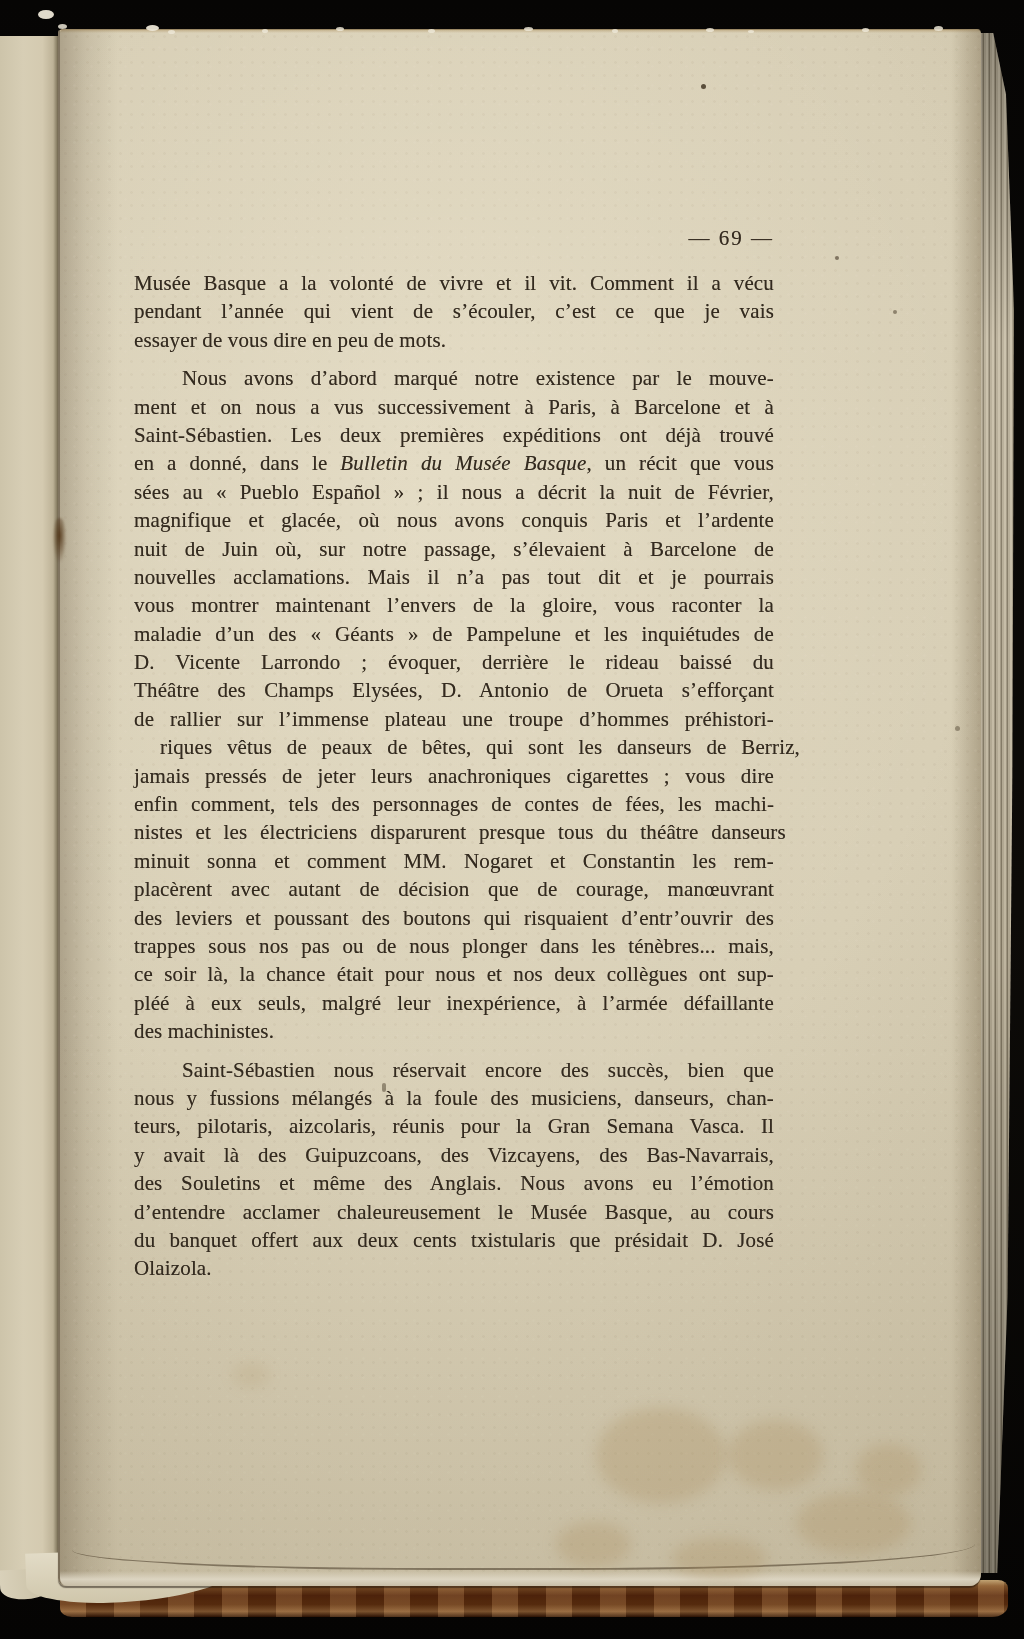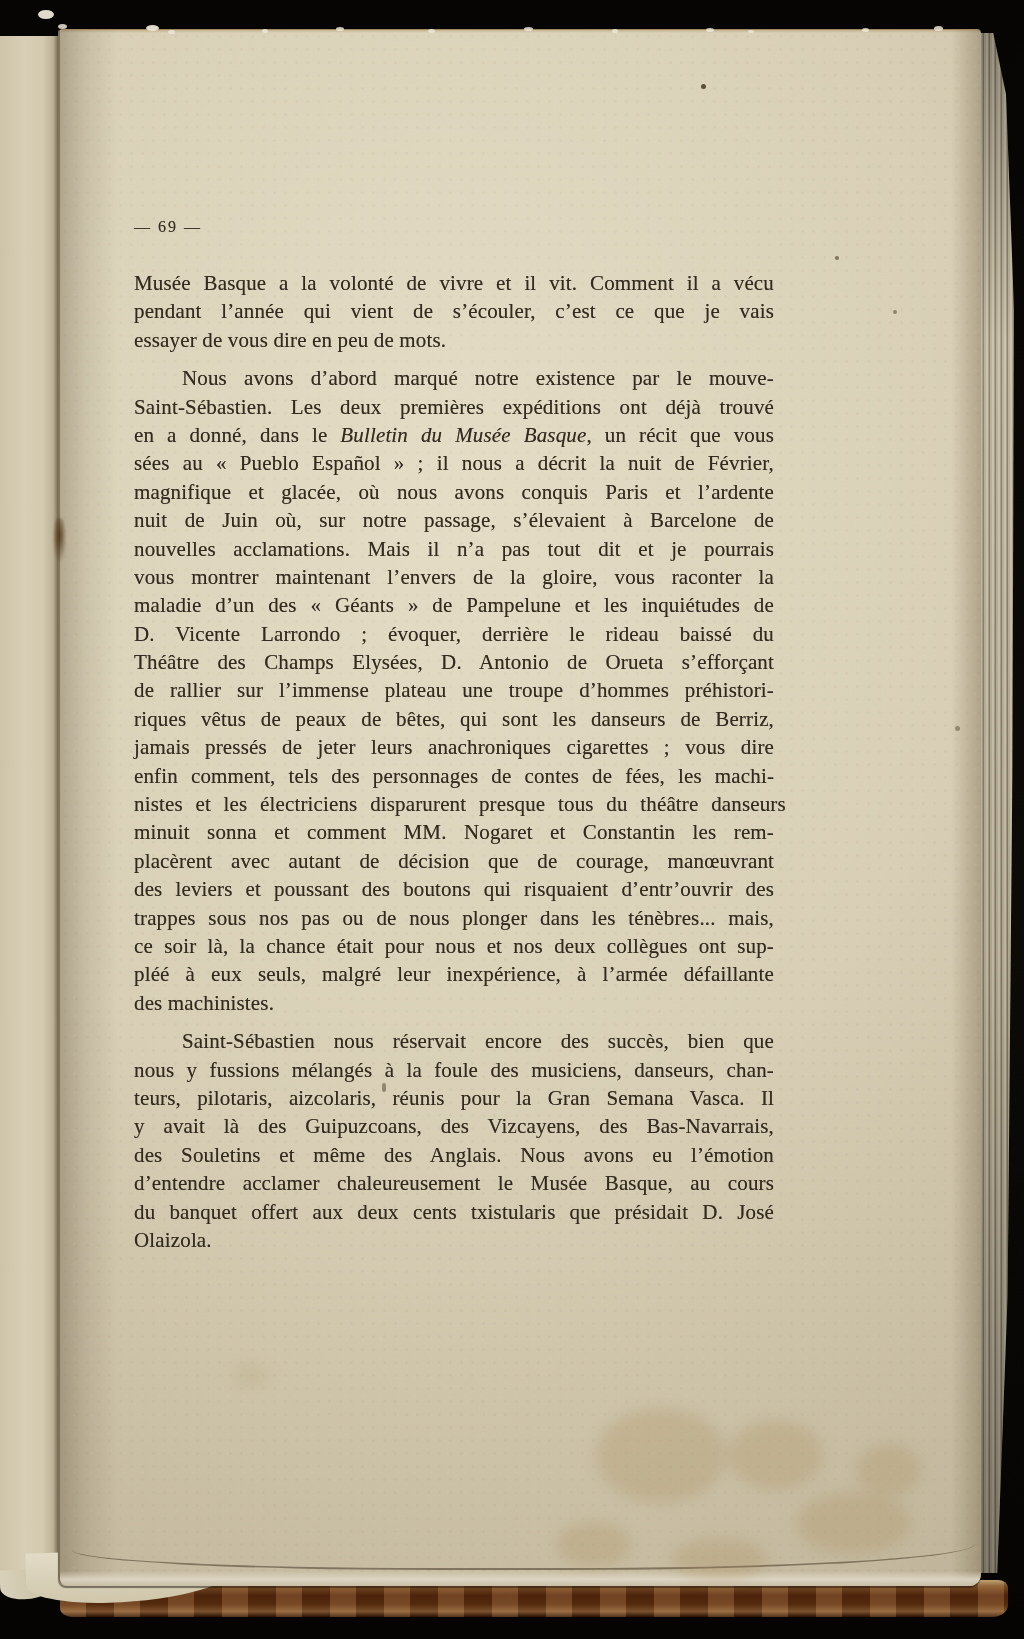--- a/index.html
+++ b/index.html
@@ -156,24 +156,24 @@
   .fb8  { left: 524px; top: 27px; width: 9px;  height: 4px; }
   .fb9  { left: 612px; top: 29px; width: 6px;  height: 4px; }
   .fb10 { left: 706px; top: 28px; width: 8px;  height: 4px; }
   .fb11 { left: 748px; top: 30px; width: 6px;  height: 3px; }
   .fb12 { left: 862px; top: 28px; width: 7px;  height: 4px; }
   .fb13 { left: 934px; top: 26px; width: 9px;  height: 5px; }
 
   
   .page-number {
     position: absolute;
-    left: 74px; top: 183px;
+    left: 74px; top: 194px;
     width: 640px;
-    text-align: left;
-    font-size: 16px;
+    text-align: right;
+    font-size: 21px;
     line-height: 28px;
     letter-spacing: 2px;
     color: #352b20;
     text-shadow: 0 0 0.6px rgba(53,43,32,0.55);
   }
   .text-block {
     position: absolute;
     left: 74px; top: 239px;
     width: 640px;
     color: #332a1f;
@@ -214,32 +214,33 @@
     <div class="page-number">— 69 —</div>
 
     <div class="text-block">
         <div class="paragraph">
           <div class="line"><span class="line-text" style="word-spacing: 7.41px;">Musée Basque a la volonté de vivre et il vit. Comment il a vécu</span></div>
           <div class="line"><span class="line-text" style="word-spacing: 14.26px;">pendant l’année qui vient de s’écouler, c’est ce que je vais</span></div>
           <div class="line last"><span class="line-text">essayer de vous dire en peu de mots.</span></div>
         </div>
         <div class="paragraph">
           <div class="line indent"><span class="line-text" style="word-spacing: 11.59px;">Nous avons d’abord marqué notre existence par le mouve-</span></div>
+          <div class="line"><span class="line-text" style="word-spacing: 8.77px;">ment et on nous a vus successivement à Paris, à Barcelone et à</span></div>
           <div class="line"><span class="line-text" style="word-spacing: 13.1px;">Saint-Sébastien. Les deux premières expéditions ont déjà trouvé</span></div>
           <div class="line"><span class="line-text" style="word-spacing: 7.54px;">en a donné, dans le <i>Bulletin du Musée Basque</i>, un récit que vous</span></div>
           <div class="line"><span class="line-text" style="word-spacing: 7.71px;">sées au « Pueblo Español » ; il nous a décrit la nuit de Février,</span></div>
           <div class="line"><span class="line-text" style="word-spacing: 11.89px;">magnifique et glacée, où nous avons conquis Paris et l’ardente</span></div>
           <div class="line"><span class="line-text" style="word-spacing: 11.99px;">nuit de Juin où, sur notre passage, s’élevaient à Barcelone de</span></div>
           <div class="line"><span class="line-text" style="word-spacing: 12.03px;">nouvelles acclamations. Mais il n’a pas tout dit et je pourrais</span></div>
           <div class="line"><span class="line-text" style="word-spacing: 11.49px;">vous montrer maintenant l’envers de la gloire, vous raconter la</span></div>
           <div class="line"><span class="line-text" style="word-spacing: 8.4px;">maladie d’un des « Géants » de Pampelune et les inquiétudes de</span></div>
           <div class="line"><span class="line-text" style="word-spacing: 15.4px;">D. Vicente Larrondo ; évoquer, derrière le rideau baissé du</span></div>
           <div class="line"><span class="line-text" style="word-spacing: 12.88px;">Théâtre des Champs Elysées, D. Antonio de Orueta s’efforçant</span></div>
           <div class="line"><span class="line-text" style="word-spacing: 10.42px;">de rallier sur l’immense plateau une troupe d’hommes préhistori-</span></div>
-          <div class="line"><span class="line-text" style="word-spacing: 9.33px;">riques vêtus de peaux de bêtes, qui sont les danseurs de Berriz,</span></div>
+          <div class="line"><span class="line-text" style="word-spacing: 9.33px; margin-left: 26px;">riques vêtus de peaux de bêtes, qui sont les danseurs de Berriz,</span></div>
           <div class="line"><span class="line-text" style="word-spacing: 9.95px;">jamais pressés de jeter leurs anachroniques cigarettes ; vous dire</span></div>
           <div class="line"><span class="line-text" style="word-spacing: 7.63px;">enfin comment, tels des personnages de contes de fées, les machi-</span></div>
           <div class="line"><span class="line-text" style="word-spacing: 7.29px;">nistes et les électriciens disparurent presque tous du théâtre danseurs</span></div>
           <div class="line"><span class="line-text" style="word-spacing: 11.95px;">minuit sonna et comment MM. Nogaret et Constantin les rem-</span></div>
           <div class="line"><span class="line-text" style="word-spacing: 13.21px;">placèrent avec autant de décision que de courage, manœuvrant</span></div>
           <div class="line"><span class="line-text" style="word-spacing: 7.62px;">des leviers et poussant des boutons qui risquaient d’entr’ouvrir des</span></div>
           <div class="line"><span class="line-text" style="word-spacing: 7.28px;">trappes sous nos pas ou de nous plonger dans les ténèbres... mais,</span></div>
           <div class="line"><span class="line-text" style="word-spacing: 5.83px;">ce soir là, la chance était pour nous et nos deux collègues ont sup-</span></div>
           <div class="line"><span class="line-text" style="word-spacing: 10.62px;">pléé à eux seuls, malgré leur inexpérience, à l’armée défaillante</span></div>
           <div class="line last"><span class="line-text">des machinistes.</span></div>

